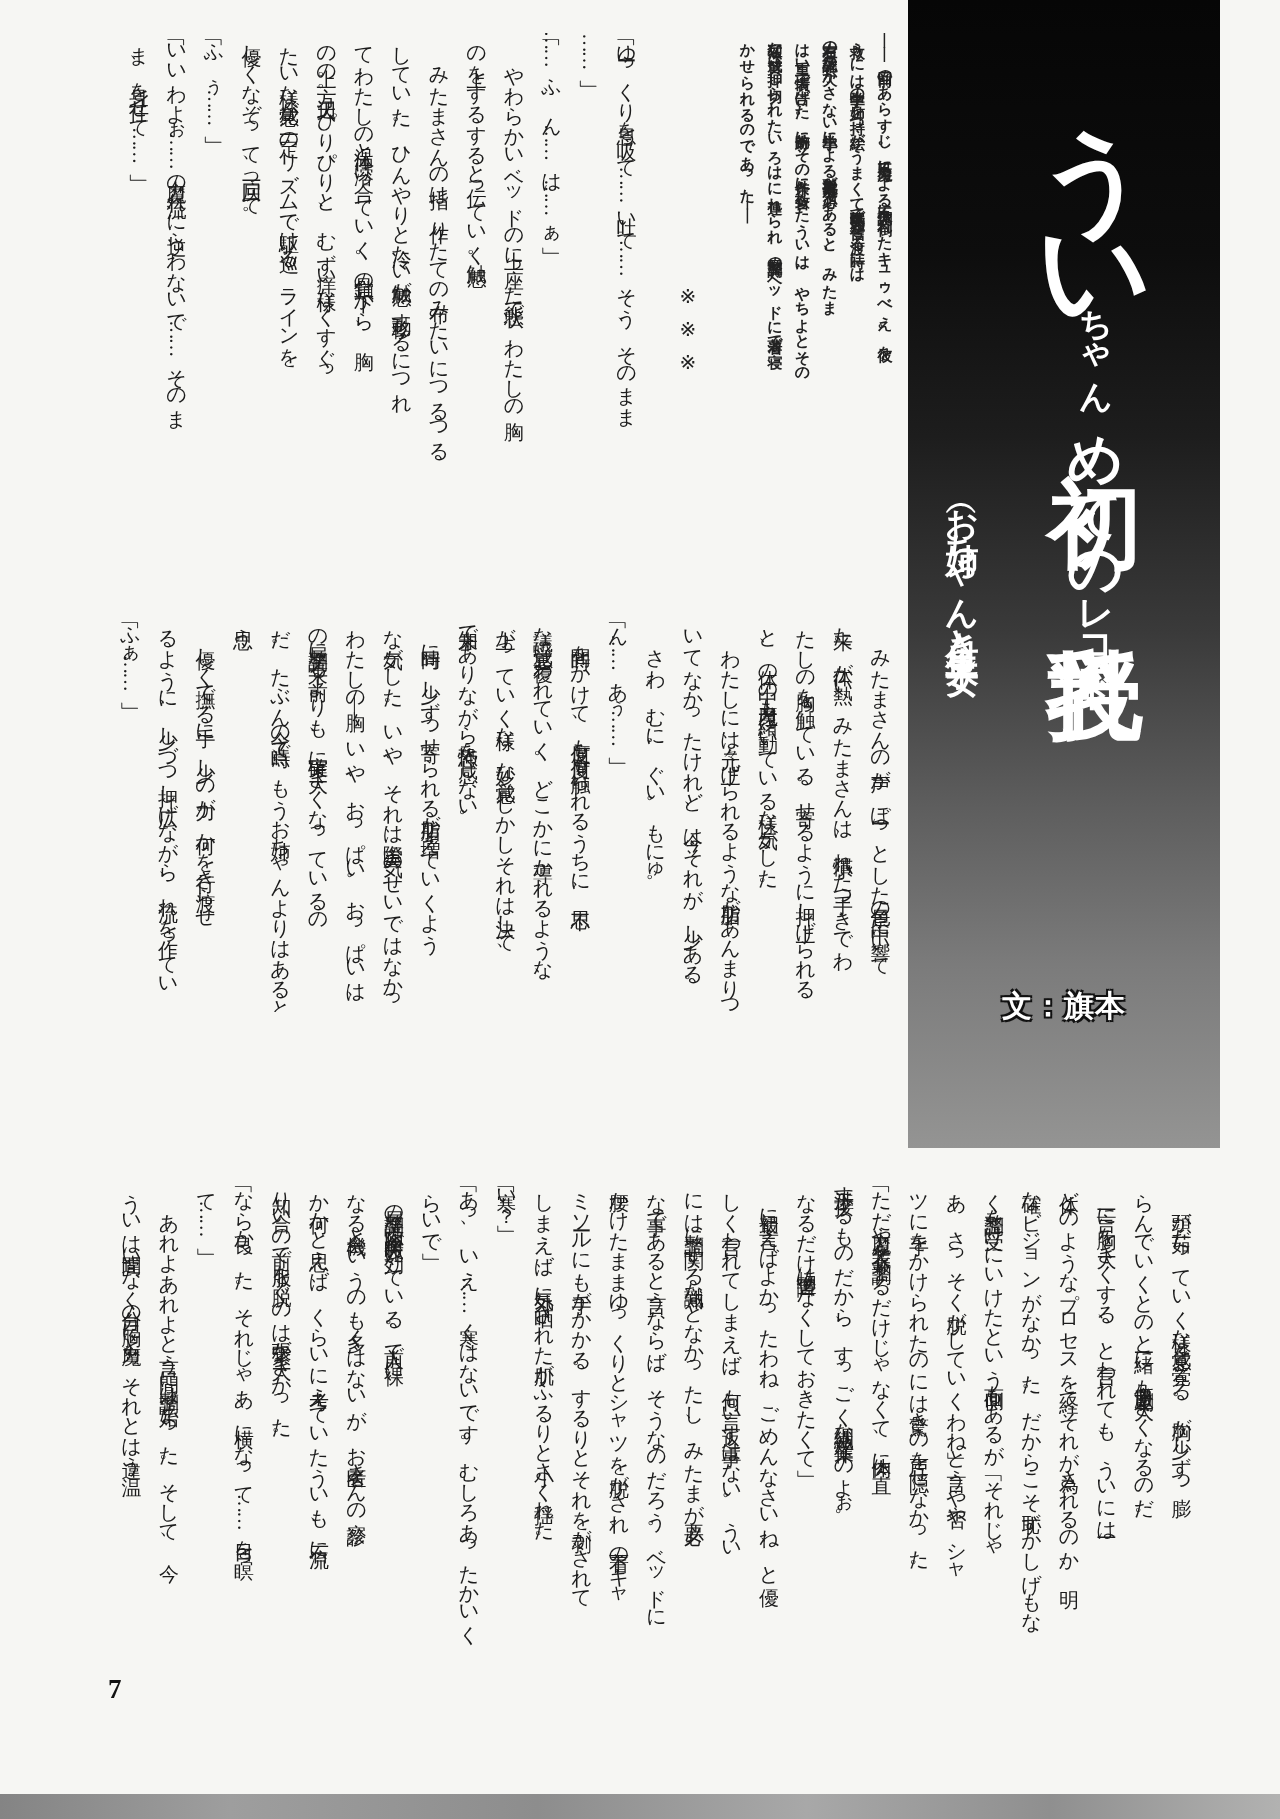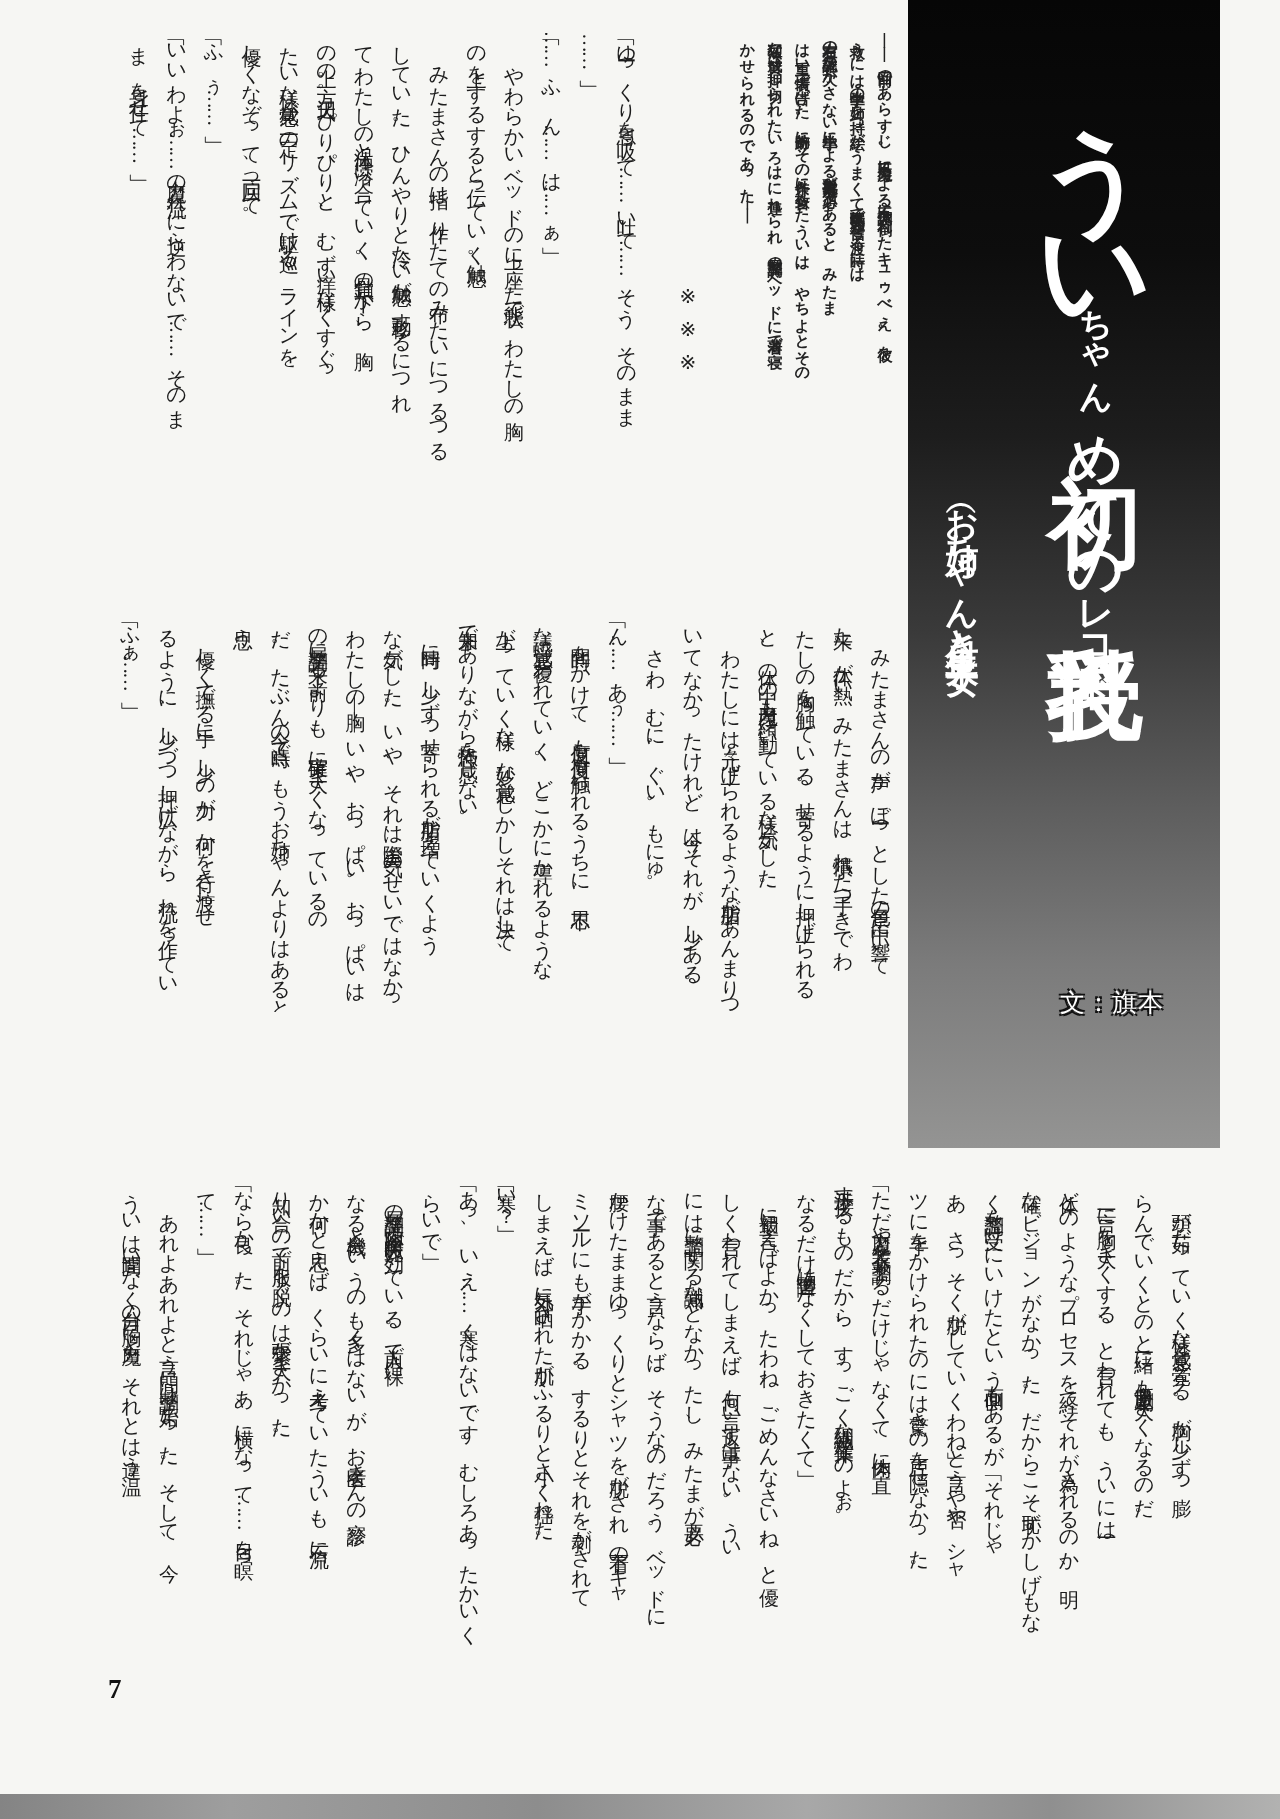--- a/index.html
+++ b/index.html
@@ -69,24 +69,23 @@
     writing-mode:vertical-rl;text-orientation:upright;
     color:#fff;
     font-family:"DejaVu Sans","Liberation Sans",sans-serif;
     font-weight:bold;
     font-size:33px;letter-spacing:-6px;line-height:1;
   }
   .title-credit{
     position:absolute;left:50%;top:986px;transform:translateX(-50%);
     color:#fff;
     font-family:"DejaVu Sans","Liberation Sans",sans-serif;
-    font-weight:normal;font-size:25px;letter-spacing:1px;
+    font-weight:bold;font-size:30px;letter-spacing:1px;
     white-space:nowrap;
     text-shadow:-2px -2px 0 #111,2px -2px 0 #111,-2px 2px 0 #111,2px 2px 0 #111,0 0 3px #111;
-    margin-left:48px;
   }
   
   .page-num{
     position:absolute;left:108px;top:1674px;
     font-size:27px;font-weight:bold;color:#111;
     font-family:"Liberation Serif","DejaVu Serif",serif;
   }
   
   .scan-strip{
     position:absolute;left:0;top:1794px;width:1280px;height:25px;

